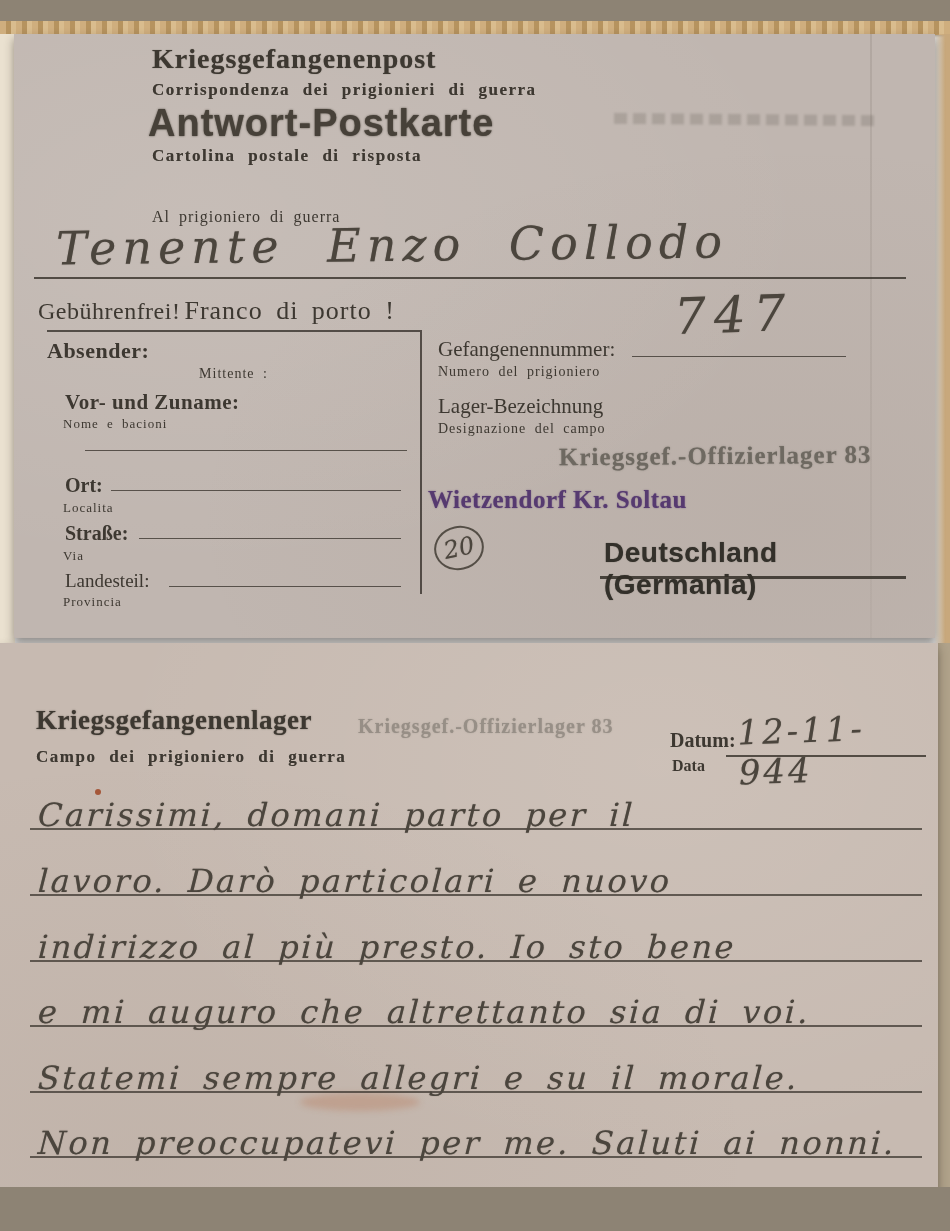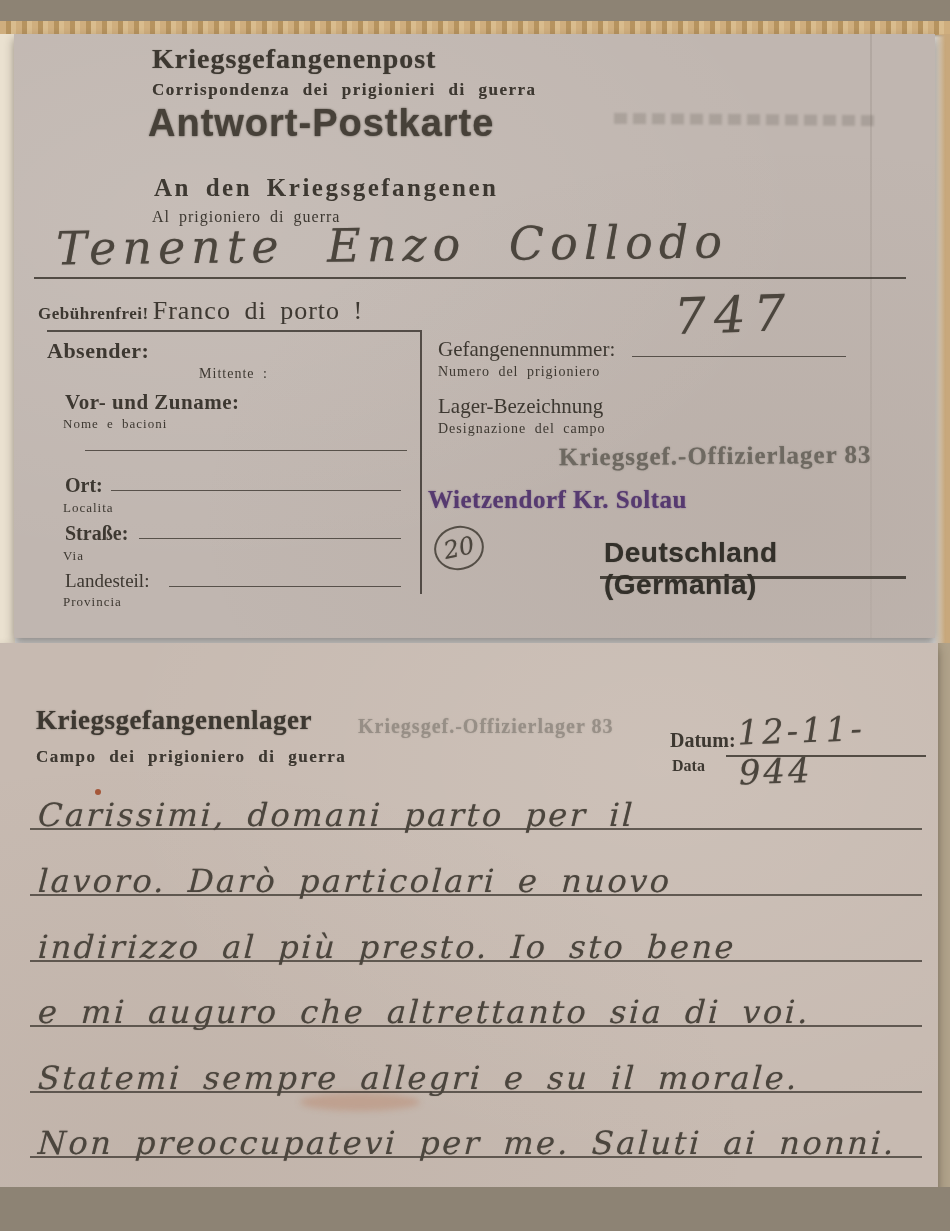--- a/index.html
+++ b/index.html
@@ -84,29 +84,29 @@
   <div class="abs bottom-strip"></div>
 
   <div class="abs card card-front">
 
     <div class="abs crease" style="left:856px;top:0;height:604px;"></div>
     <div class="abs ghost-stripes" style="left:600px;top:80px;width:260px;transform:rotate(.5deg);"></div>
 
     <div class="abs ink serif-big" style="left:138px;top:9px;">Kriegsgefangenenpost</div>
     <div class="abs ink serif-sub" style="left:138px;top:46px;">Corrispondenza dei prigionieri di guerra</div>
     <div class="abs heavy-sans" style="left:134px;top:68px;">Antwort-Postkarte</div>
+    <div class="abs ink serif-sub" style="left:138px;top:112px;">Cartolina postale di risposta</div>
 
-    <div class="abs ink addr-de" style="left:140px;top:140px;">An den Kriegsgefangenen</div>
     <div class="abs ink small-bold" style="left:138px;top:174px;font-size:16px;">Al prigioniero di guerra</div>
 
     <div class="abs rule" style="left:20px;top:195px;width:872px;height:48px;"></div>
     <div class="abs hand hand-name" style="left:42px;top:184px;">Tenente Enzo Collodo</div>
 
     <div class="abs" style="left:24px;top:262px;">
-      <span class="ink" style="font-weight:bold;font-size:17px;letter-spacing:.5px;">Gebührenfrei!</span>
+      <span class="ink" style="font-weight:normal;font-size:24px;letter-spacing:.5px;">Gebührenfrei!</span>
       <span class="ink" style="font-size:26px;word-spacing:6px;letter-spacing:1px;">Franco di porto !</span>
     </div>
 
     <div class="abs" style="left:33px;top:296px;width:373px;height:262px;
          border-top:2px solid rgba(45,40,35,.75);border-right:2px solid rgba(45,40,35,.75);">
       <div class="abs ink label-lg" style="left:0;top:6px;width:373px;font-size:22px;">Absender:</div>
       <div class="abs ink small-bold" style="left:0;top:34px;width:373px;text-align:center;">Mittente :</div>
 
       <div class="abs ink label-lg" style="left:18px;top:58px;">Vor- und Zuname:</div>
       <div class="abs ink small-bold" style="left:16px;top:84px;font-size:13px;">Nome e bacioni</div>

